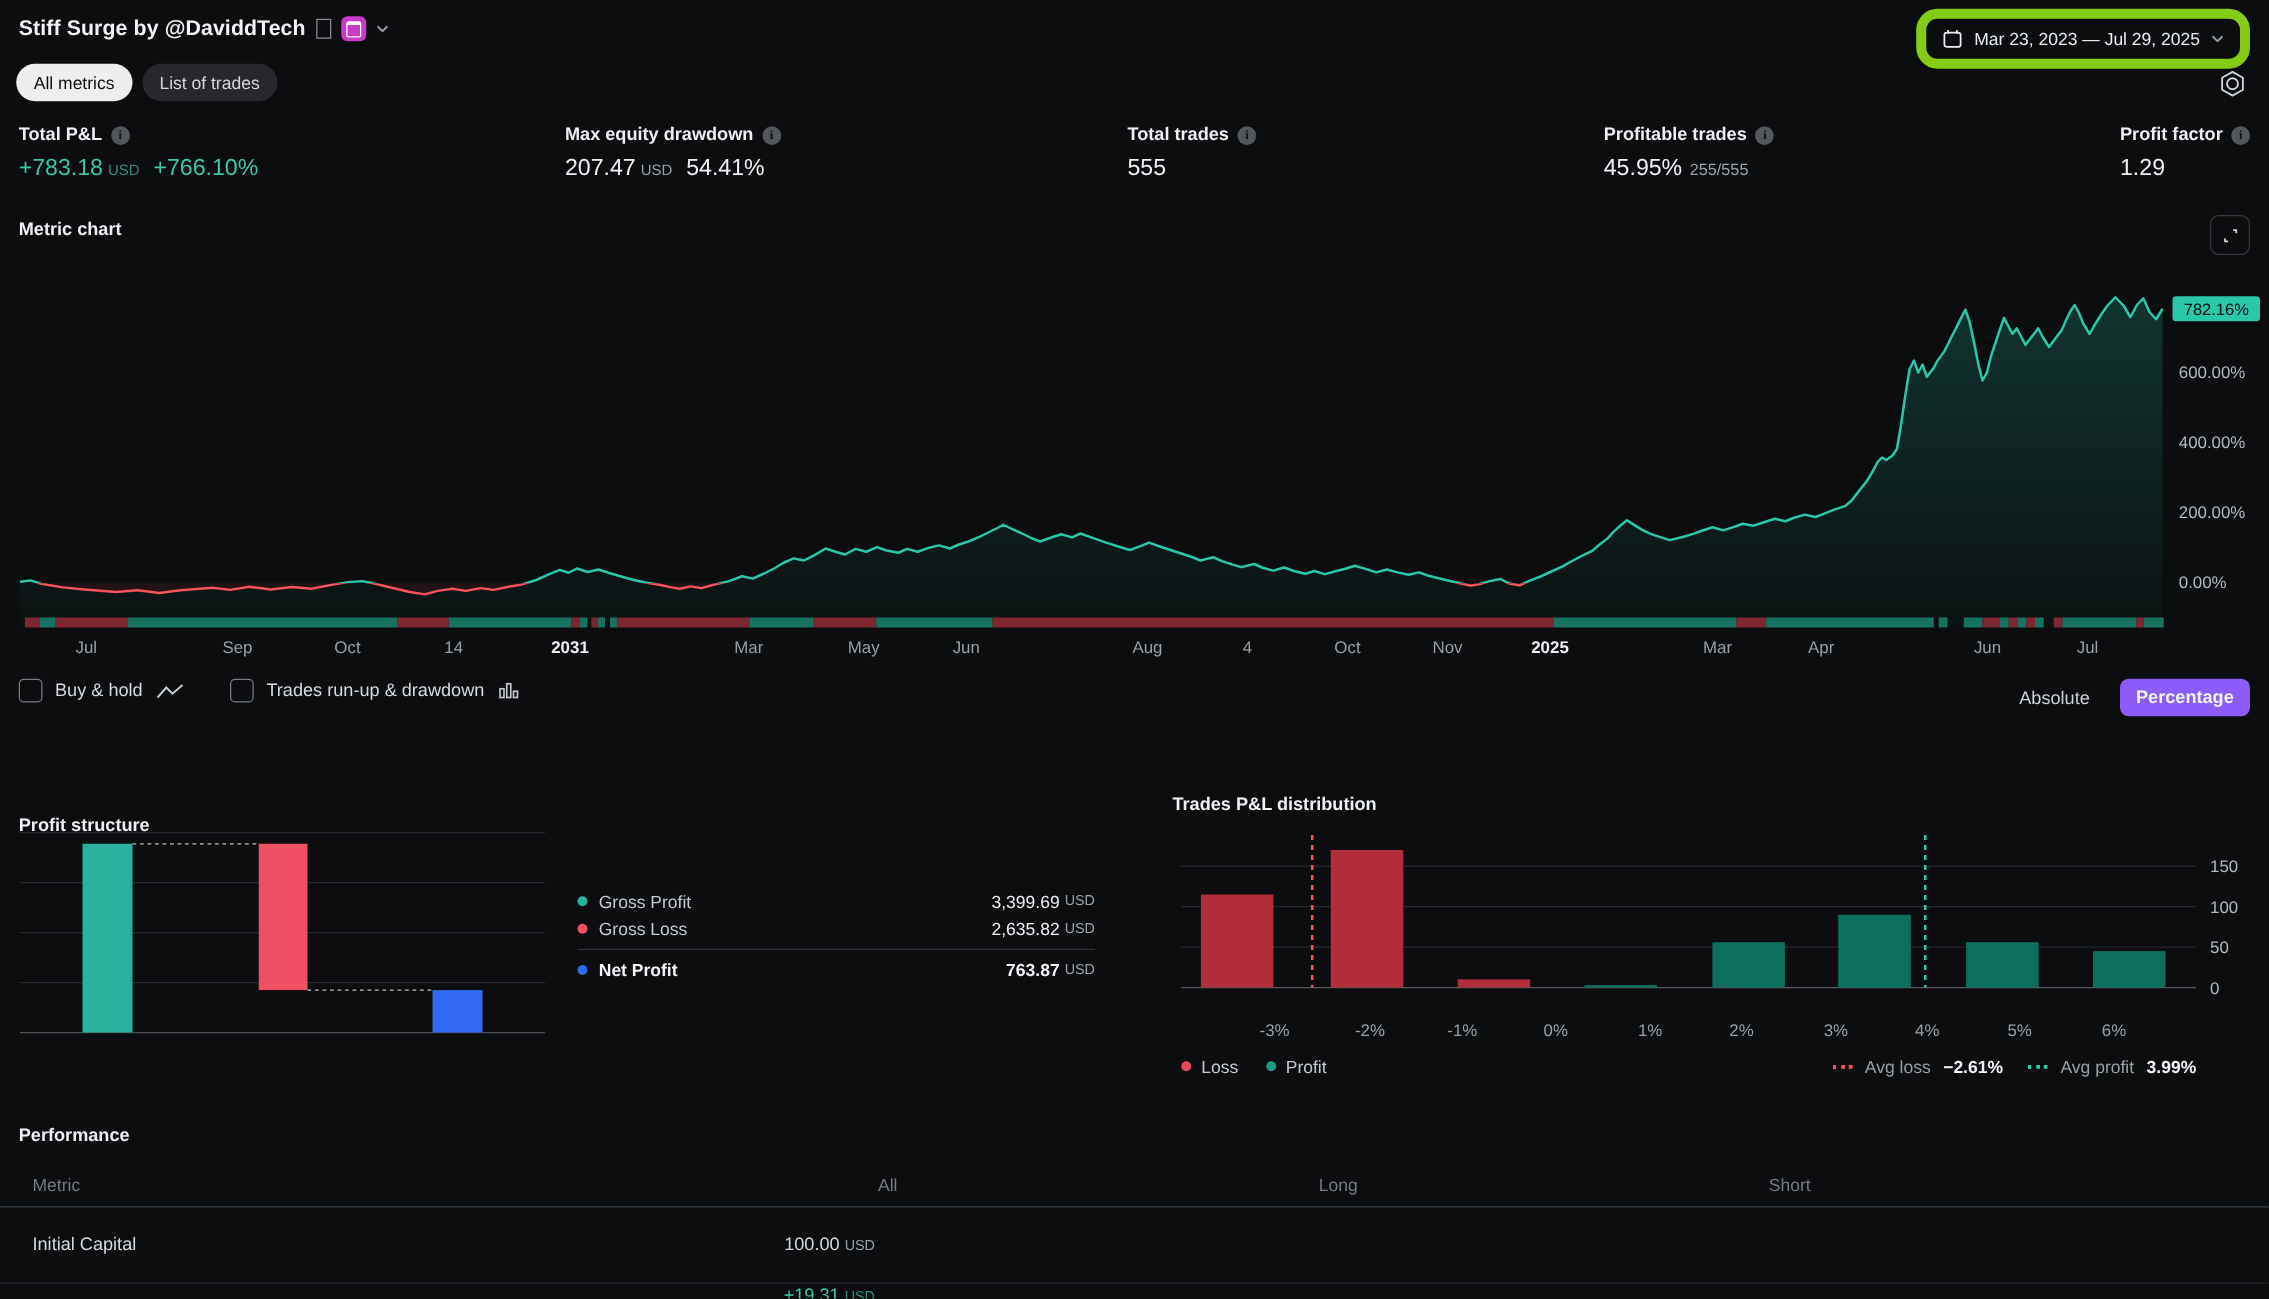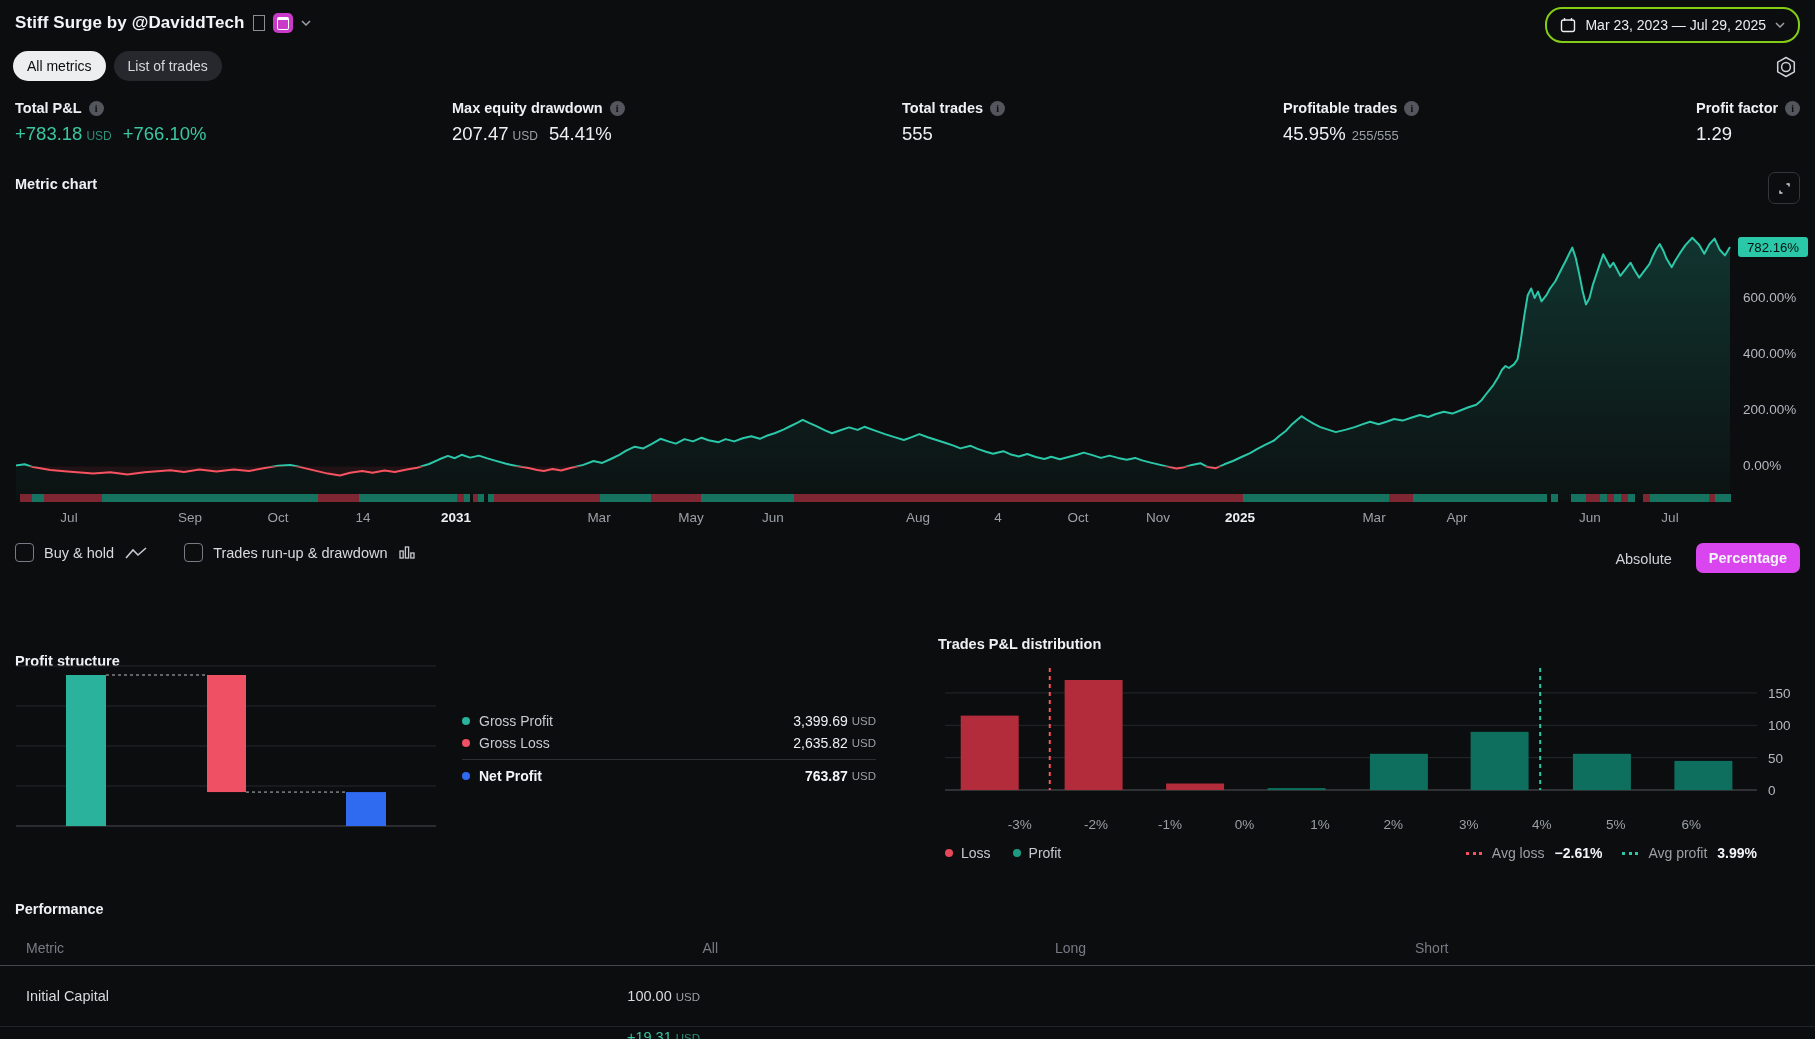--- a/index.html
+++ b/index.html
@@ -8,21 +8,21 @@
   .abs{position:absolute;}
 
   
   .title-row{left:15px;top:13px;display:flex;align-items:center;gap:8px;}
   .title{font-size:17px;font-weight:bold;color:#f2f4f7;letter-spacing:.1px;}
   .tofu{width:10px;height:14px;border:1px solid #8a8d94;display:inline-block;}
   .magenta-ic{width:20px;height:20px;border-radius:5px;background:#c93ac9;display:flex;align-items:center;justify-content:center;}
   .magenta-ic i{display:block;width:10px;height:9px;border:1.5px solid #fff;border-radius:2px;border-top-width:3px;}
   .chev{width:10px;height:6px;}
 
-  .date-btn{right:15px;top:7px;height:32px;border:2px solid #84cc16;border-radius:17px;
+  .date-btn{right:15px;top:7px;height:32px;border:8px solid #84cc16;border-radius:17px;
             display:flex;align-items:center;gap:9px;padding:0 13px;font-size:14px;color:#e9ecf0;cursor:pointer;background:transparent;}
   .gear{right:17px;top:55px;width:24px;height:24px;}
 
   .tabs{left:13px;top:51px;display:flex;gap:8px;}
   .pill{font-size:14px;padding:7px 14px;border-radius:16px;cursor:pointer;}
   .pill.on{background:#edeef0;color:#0c0d0f;}
   .pill.off{background:#26282d;color:#d5d7dd;}
 
   
   .metric{top:100px;}
@@ -49,21 +49,21 @@
   .sg-r{background:#7e2733;} .sg-t{background:#15735f;} .sg-g{background:transparent;}
   .x-tick{position:absolute;top:510px;transform:translateX(-50%);font-size:13.5px;color:#9aa0a6;white-space:nowrap;}
   .x-tick.bold{color:#eef0f4;font-weight:bold;}
 
   .controls{left:15px;top:543px;display:flex;align-items:center;gap:36px;}
   .ctrl{display:flex;align-items:center;gap:10px;cursor:pointer;}
   .cbox{width:17px;height:17px;border:1.5px solid #787b86;border-radius:4px;background:transparent;}
   .ctrl .lbl{font-size:14.5px;color:#d7dadf;}
   .scale-row{right:15px;top:543px;display:flex;align-items:flex-end;gap:16px;}
   .scale-plain{font-size:14.5px;color:#cfd2d8;cursor:pointer;padding:6px 8px;}
-  .scale-on{font-size:14.5px;font-weight:bold;color:#f2f4f7;background:#d946ef;border-radius:7px;padding:7px 13px;cursor:pointer;}
+  .scale-on{font-size:14.5px;font-weight:bold;color:#f2f4f7;background:#8b5cf6;border-radius:7px;padding:7px 13px;cursor:pointer;}
 
   
   .ps-legend{left:462px;top:710px;width:414px;}
   .ps-row{display:flex;align-items:center;height:22px;}
   .ps-dot{width:8px;height:8px;border-radius:50%;margin-right:9px;flex:0 0 auto;}
   .ps-name{font-size:14px;color:#c7cad1;}
   .ps-row .sp{flex:1;}
   .ps-num{font-size:14px;color:#eef0f4;}
   .ps-unit{font-size:11.5px;color:#9aa0a6;margin-left:4px;}
   .ps-div{height:1px;background:#2c2f34;margin:5px 0;}

